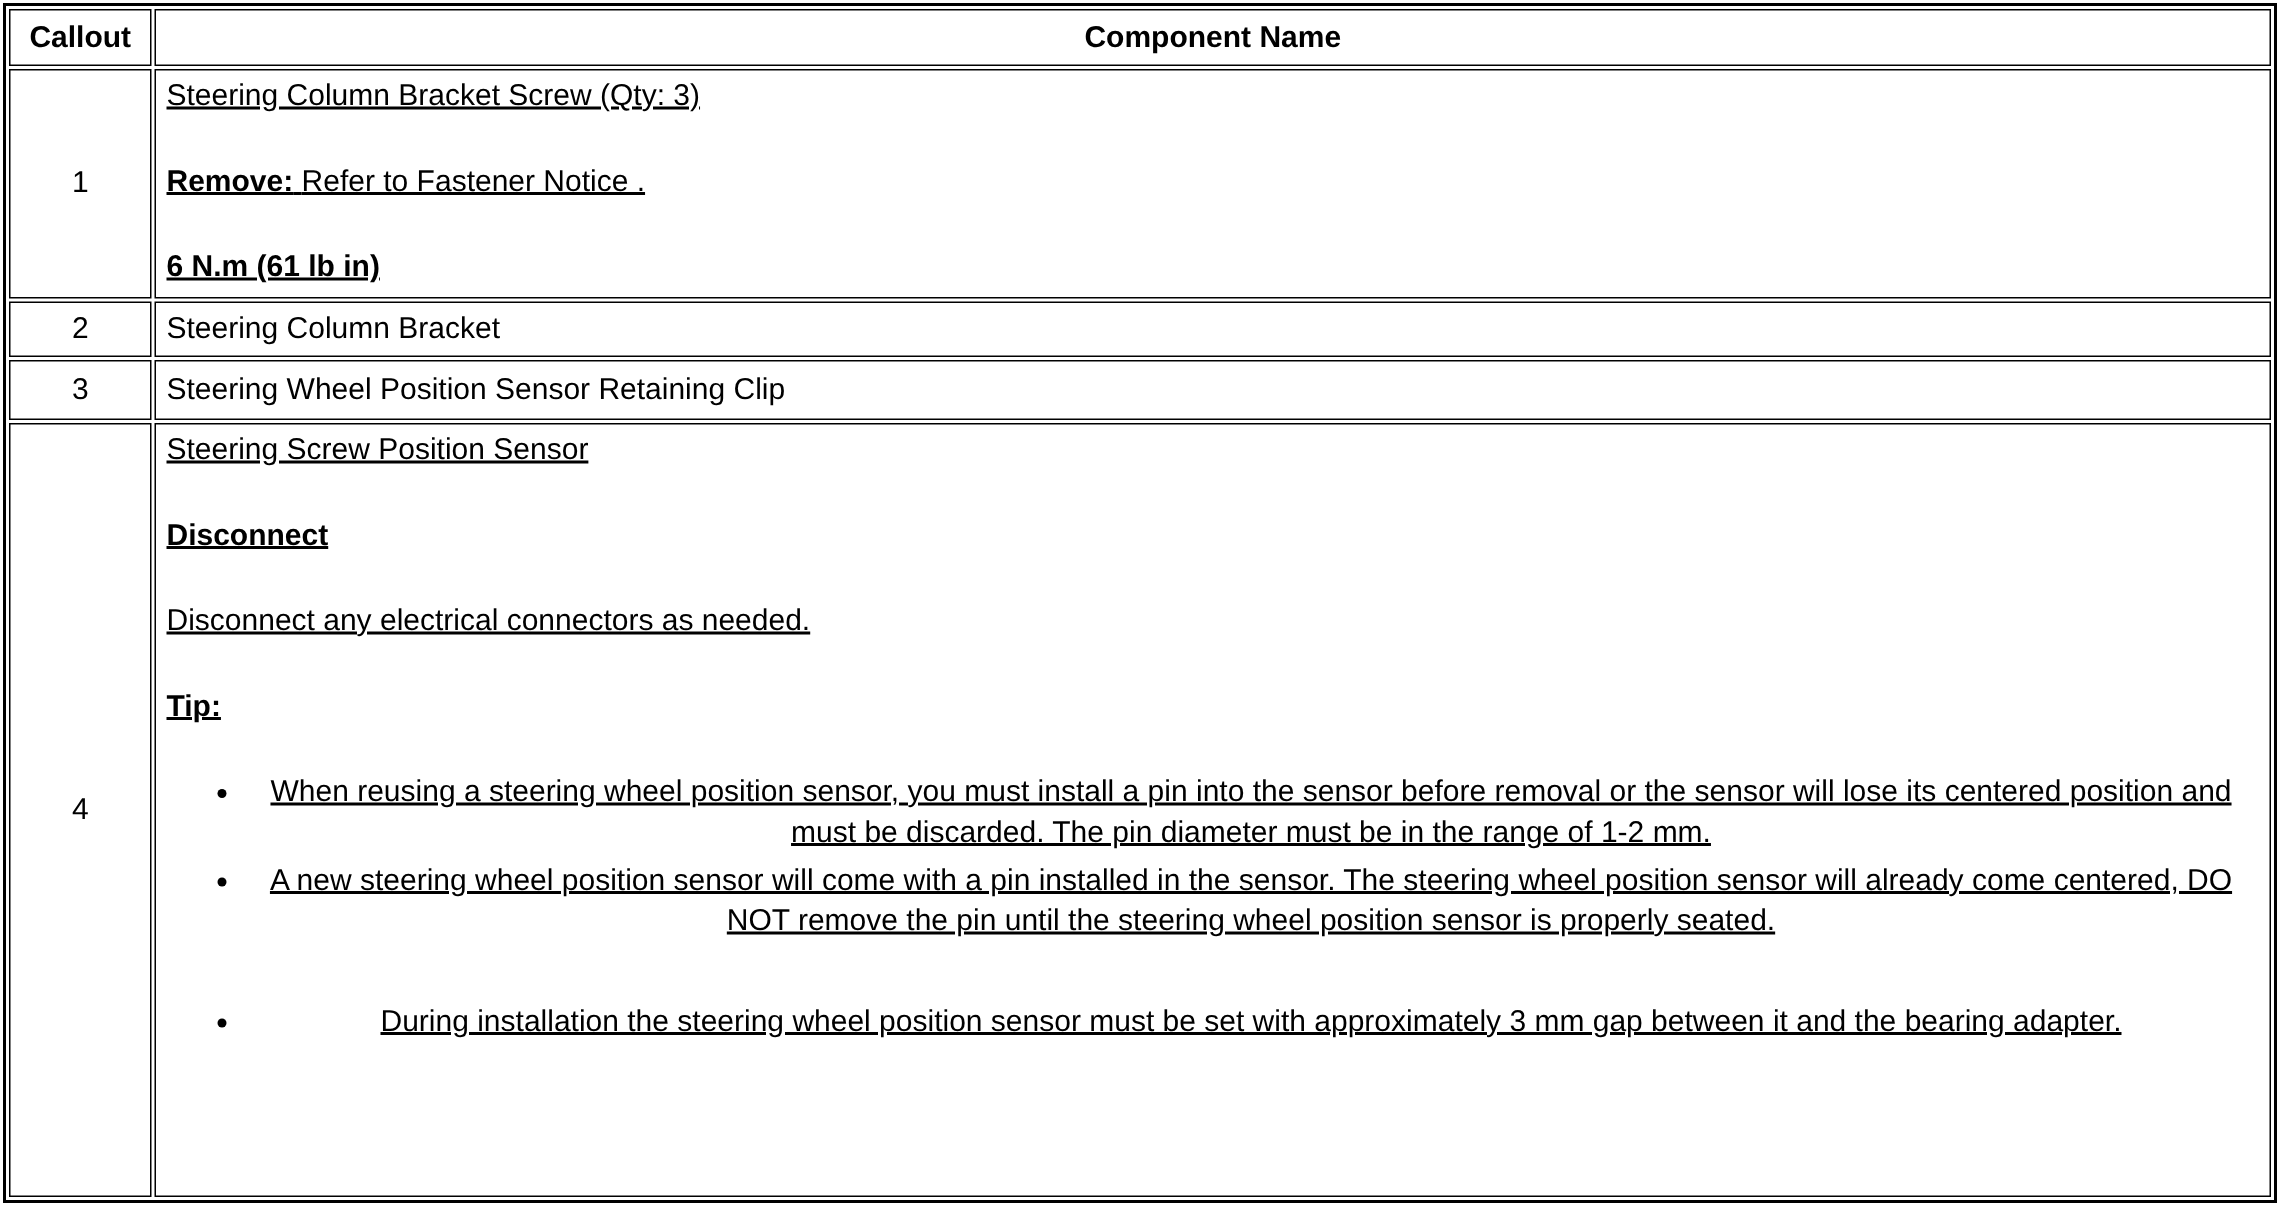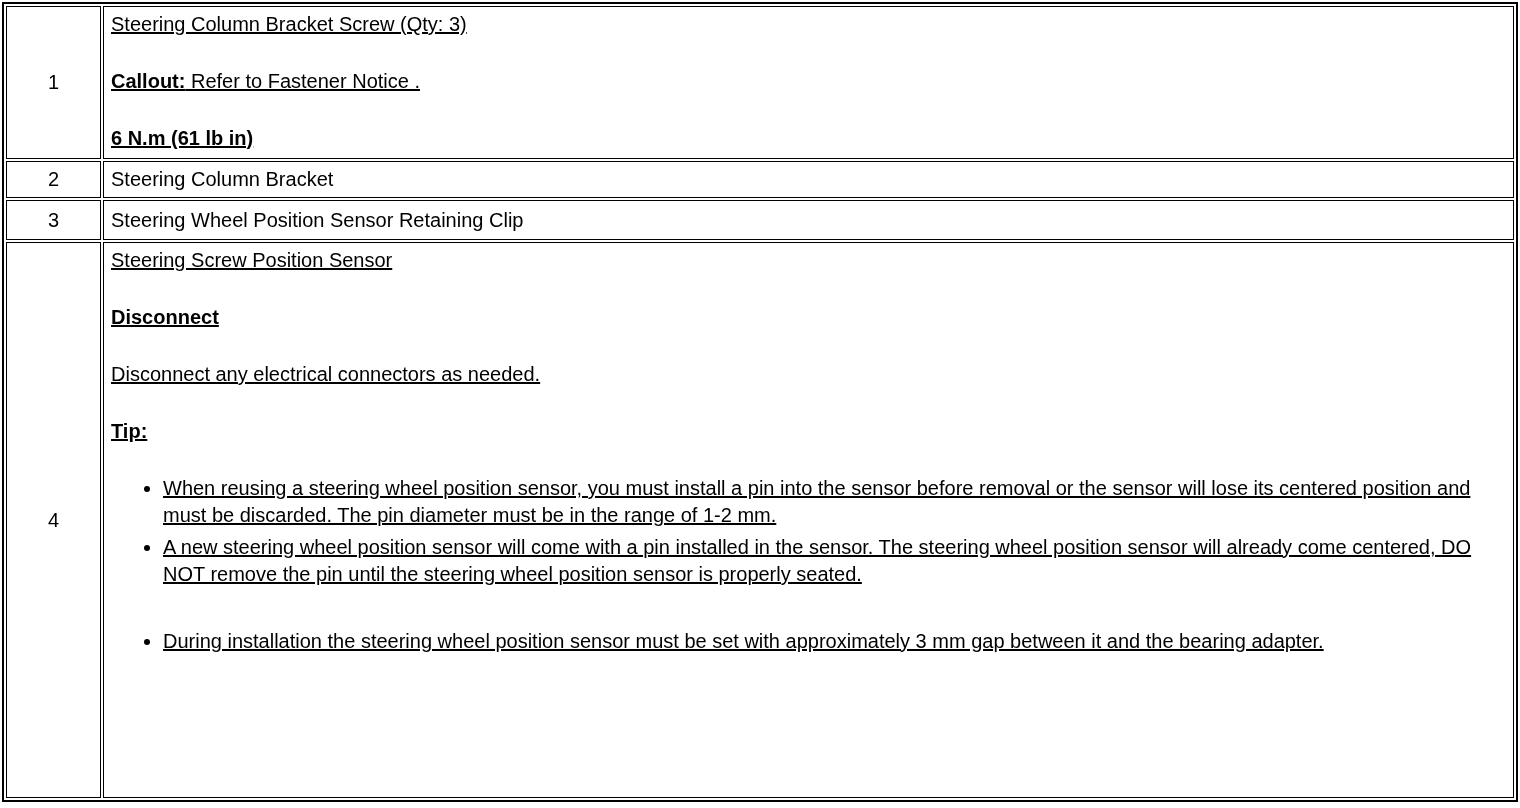--- a/index.html
+++ b/index.html
@@ -60,40 +60,45 @@
   p.last, td p:last-child { margin-bottom: 0; }
   .bold { font-weight: bold; }
   ul.tip-list {
     margin: 0;
     padding-left: 52px;
     list-style-type: disc;
   }
   ul.tip-list li {
     margin-bottom: 5px;
     line-height: 1.35;
+    text-align: center;
   }
   ul.tip-list li:last-child { margin-bottom: 0; margin-top: 40px; }
 </style>
 </head>
 <body>
 
 <table class="callout-table">
   <colgroup>
     <col class="callout-col">
     <col>
   </colgroup>
 
   <tbody>
+      <tr style="height:38px">
+    <td class="hdr-cell">Callout</td>
+    <td class="hdr-cell">Component Name</td>
+  </tr>
 
 
   <tr style="height:153px">
     <td class="callout-cell">1</td>
     <td class="comp-cell">
       <p>Steering Column Bracket Screw (Qty: 3)</p>
-      <p><span class="bold">Callout:</span> <span>Refer to Fastener Notice .</span></p>
+      <p><span class="bold">Remove:</span> <span>Refer to Fastener Notice .</span></p>
       <p class="bold">6 N.m (61 lb in)</p>
     </td>
   </tr>
 
   <tr style="height:37px">
     <td class="callout-cell">2</td>
     <td class="comp-cell-mid">
       <span>Steering Column Bracket</span>
     </td>
   </tr>

